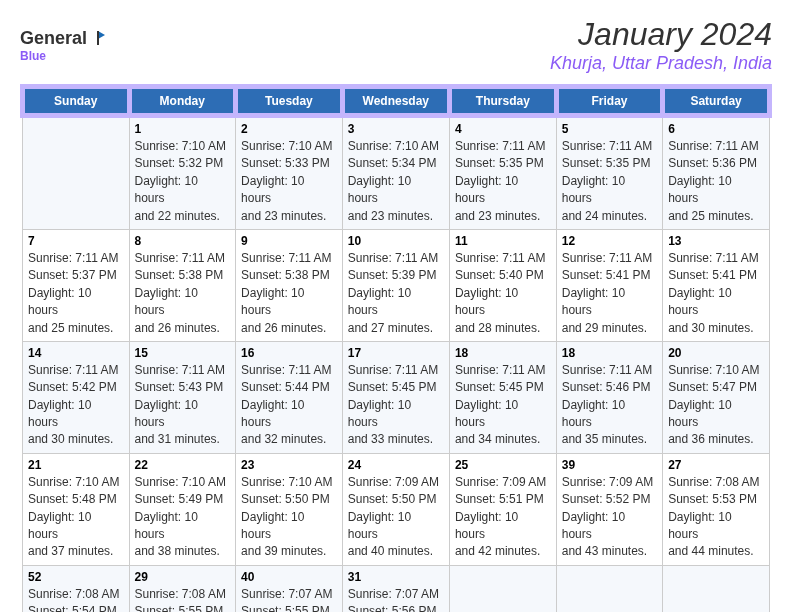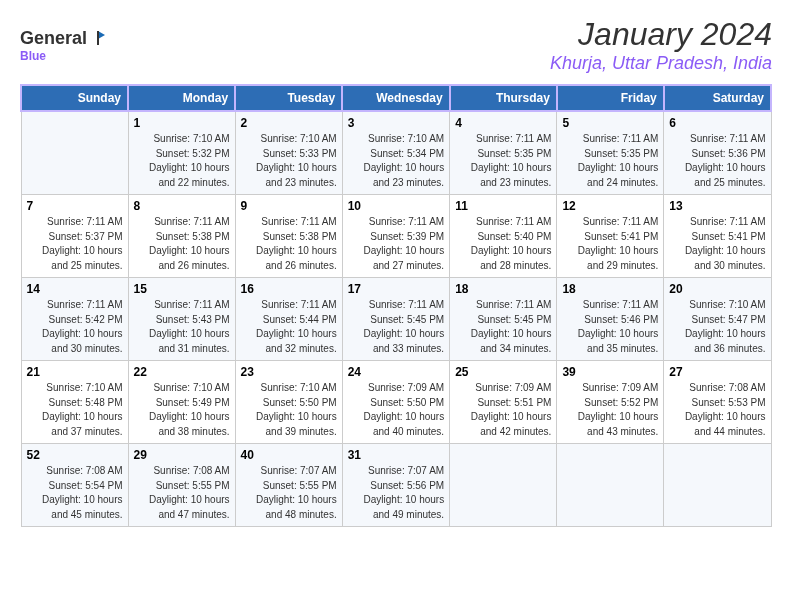--- a/index.html
+++ b/index.html
@@ -61,24 +61,24 @@
     }
     table {
       width: 100%;
       border-collapse: collapse;
       font-size: 10.5px;
     }
     thead tr th {
       background-color: #2d6db5;
       color: #fff;
       padding: 5px 6px;
-      text-align: right;
+      text-align: center;
       font-weight: bold;
       font-size: 12px;
-      border: 2px solid #c4b5fd;
+      border: 5px solid #c4b5fd;
     }
     tbody tr td {
       border: 1px solid #ccc;
       vertical-align: top;
       padding: 4px 5px;
       height: 80px;
       width: 108px;
     }
     tbody tr:nth-child(odd) td {
       background-color: #f5f8fc;
@@ -86,24 +86,23 @@
     tbody tr:nth-child(even) td {
       background-color: #fff;
     }
     .day-num {
       font-weight: bold;
       font-size: 12px;
       display: block;
       margin-bottom: 2px;
     }
     .day-info {
-      font-size: 10px;
+      font-size: 12px;
       color: #333;
       line-height: 1.45;
-      text-align: right;
     }
     .empty-cell {
       background-color: #f9f9f9;
     }
   </style>
 </head>
 <body>
 
 <div class="page">
   <div class="header">

